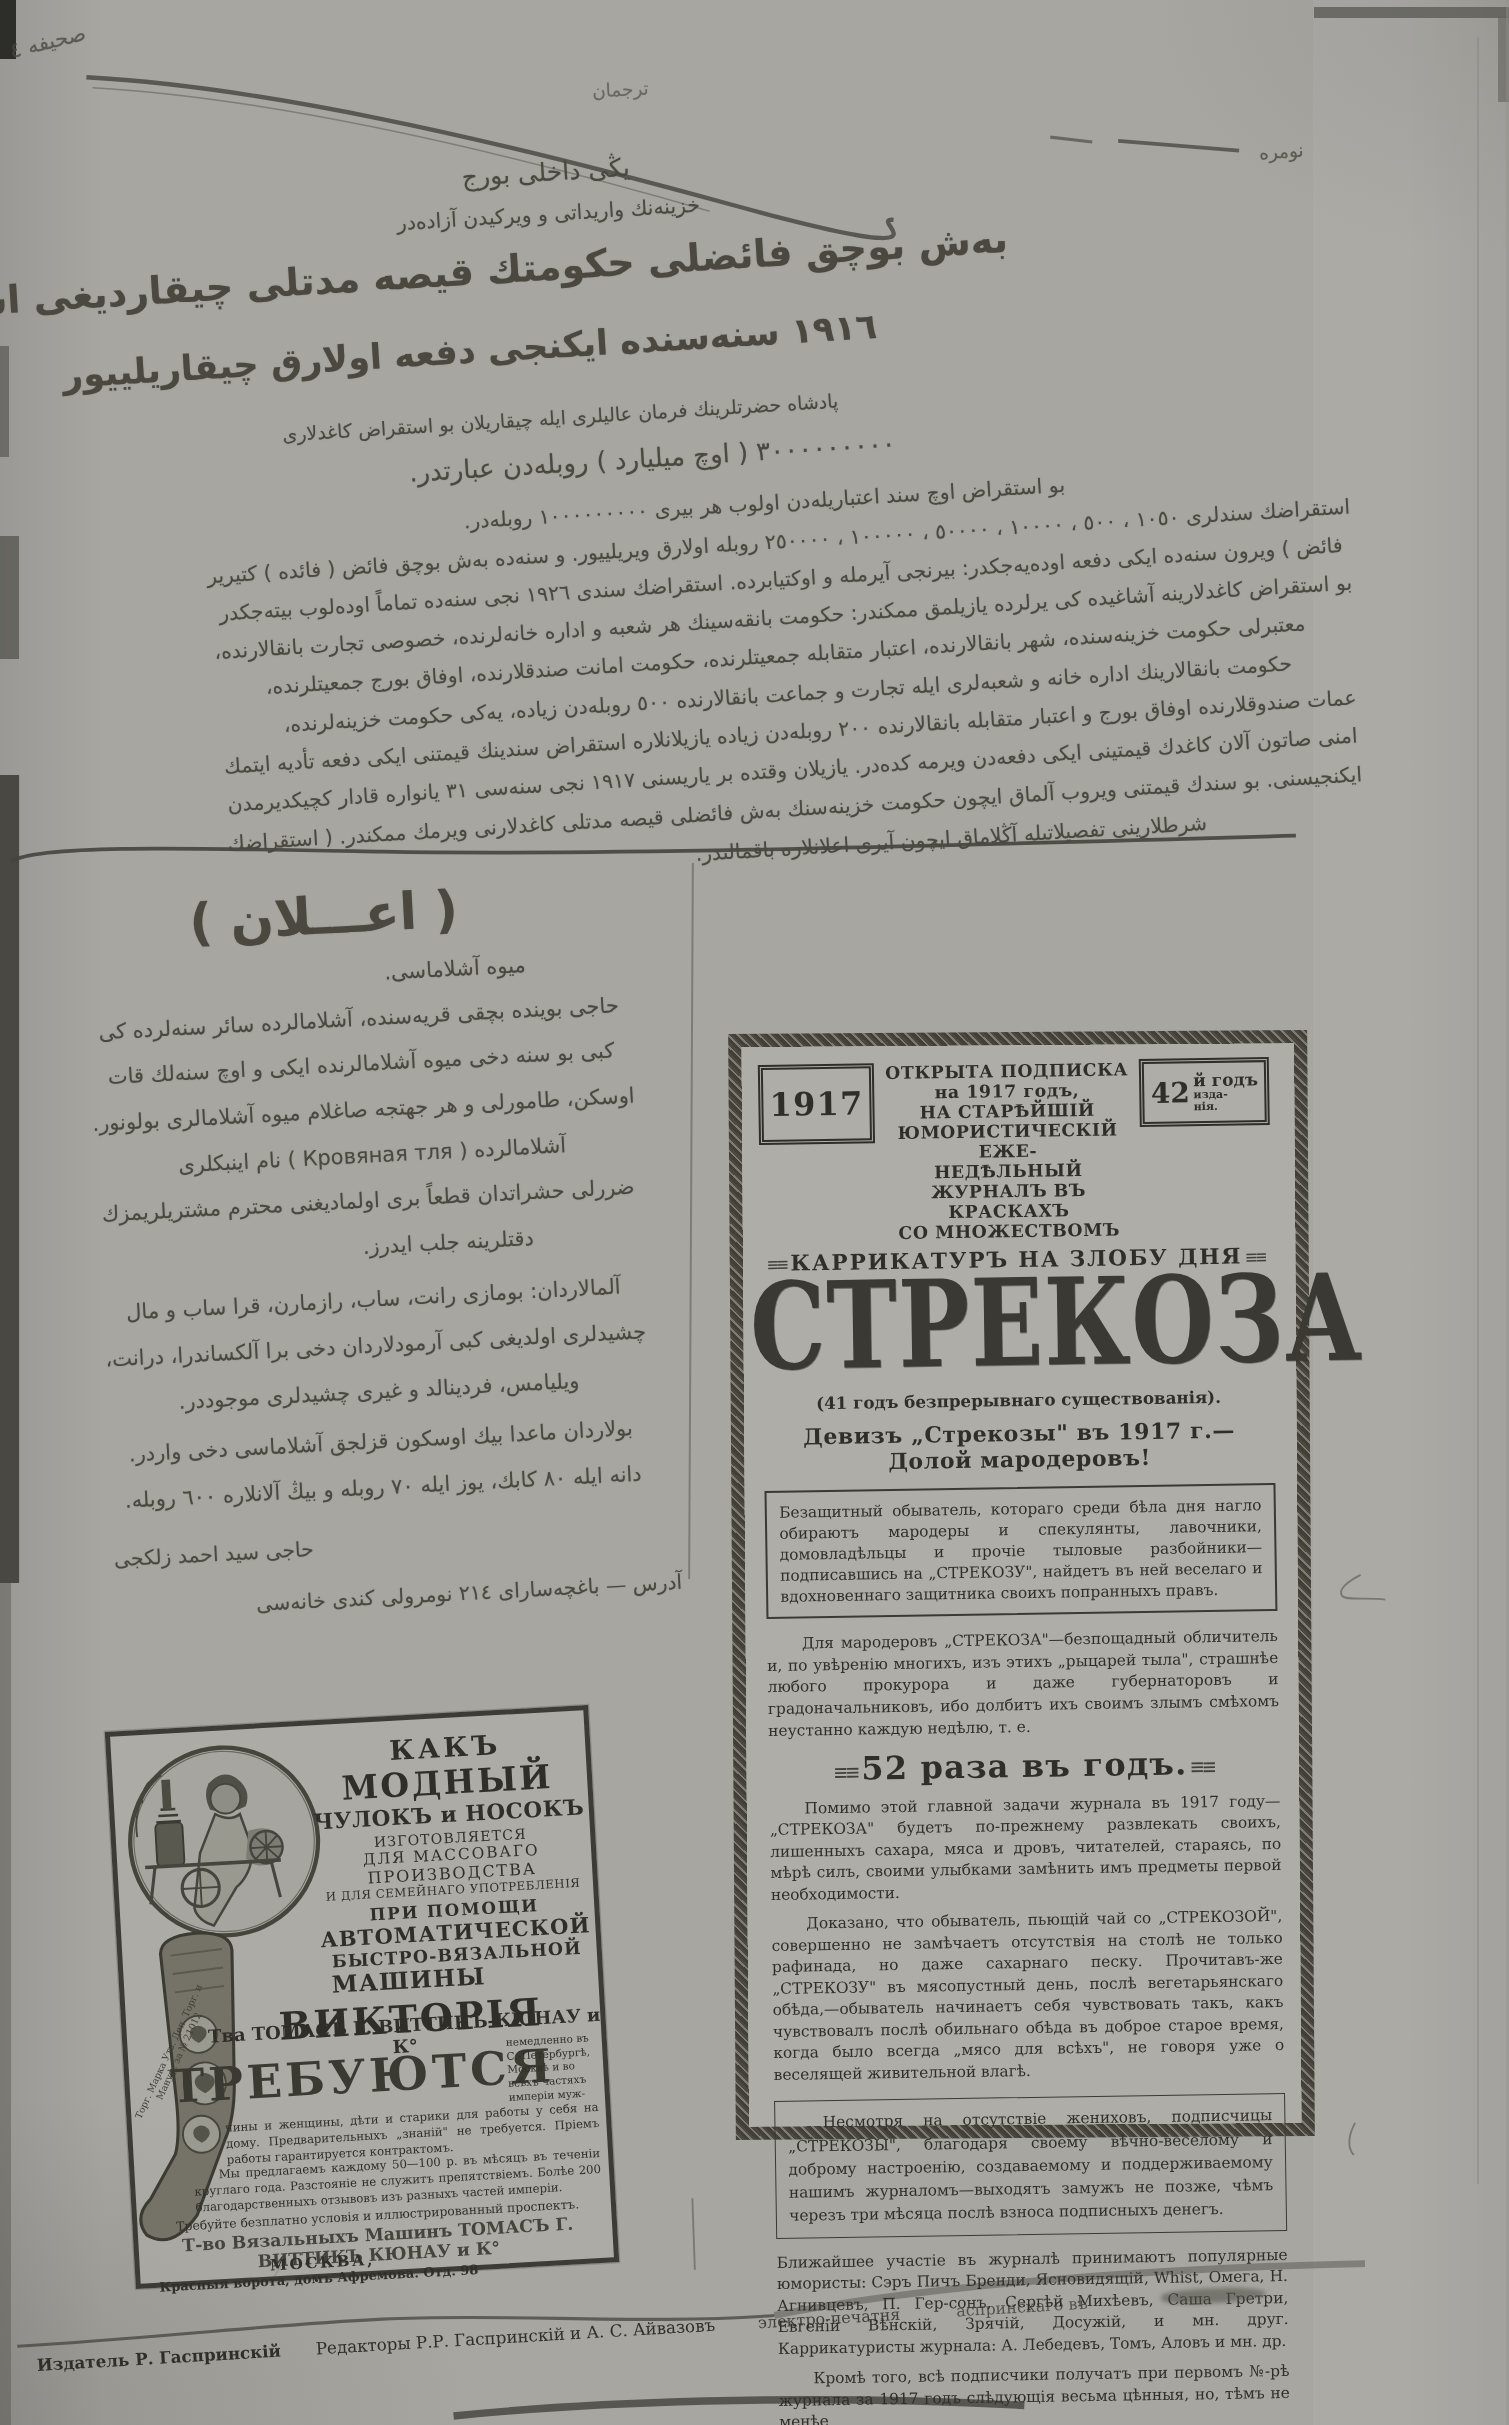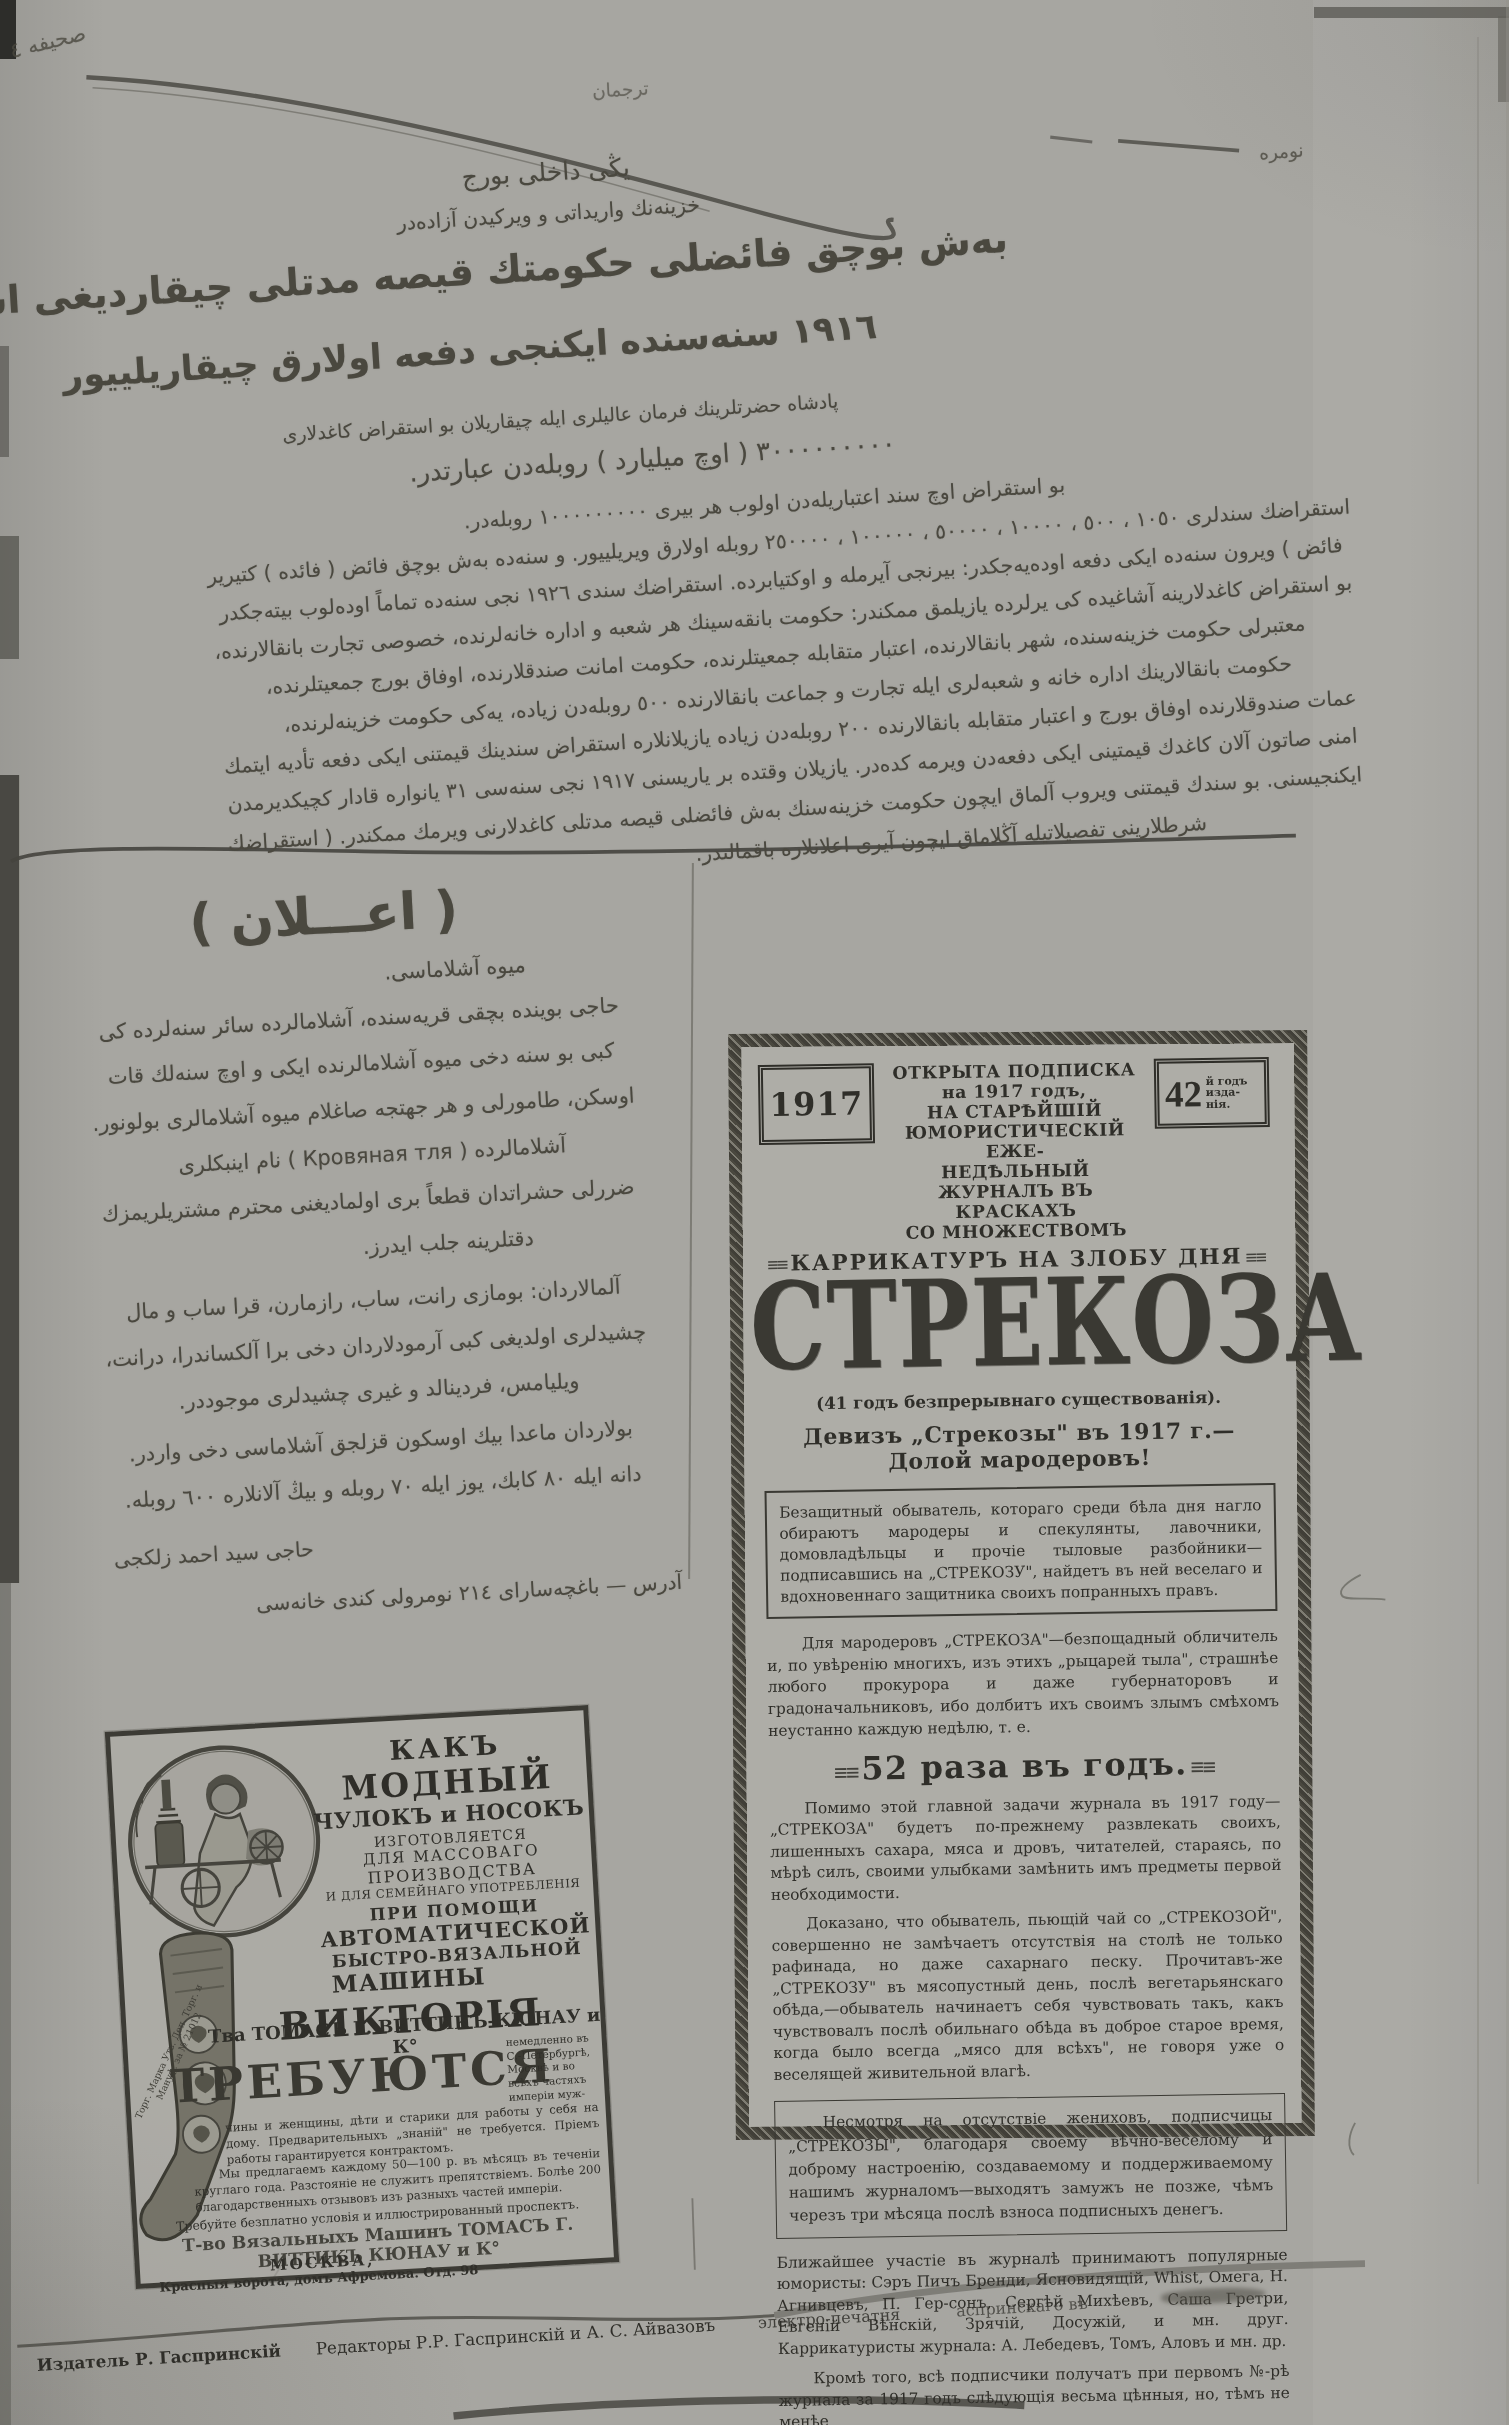--- a/index.html
+++ b/index.html
@@ -117,23 +117,23 @@
         <div class="dblbox ctr" style="padding:16px 6.2px;min-width:59px;align-self:flex-start;">
           <span class="cy b" style="font-size:32px;letter-spacing:1.2px;">1917</span>
         </div>
         <div class="ctr" style="flex:1;">
           <div class="cy b" style="font-size:17.3px;letter-spacing:0.6px;">ОТКРЫТА ПОДПИСКА на 1917 годъ,</div>
           <div class="cy b" style="font-size:17.3px;letter-spacing:0.6px;">НА СТАРѢЙШІЙ ЮМОРИСТИЧЕСКІЙ ЕЖЕ-</div>
           <div class="cy b" style="font-size:17.3px;letter-spacing:0.6px;">НЕДѢЛЬНЫЙ ЖУРНАЛЪ ВЪ КРАСКАХЪ</div>
           <div class="cy b" style="font-size:17.3px;letter-spacing:0.6px;">СО МНОЖЕСТВОМЪ</div>
         </div>
         <div class="dblbox" style="padding:8.6px 6.2px;min-width:93px;align-self:flex-start;display:flex;align-items:center;gap:3.7px;">
-          <span class="cy b" style="font-size:37px;font-family:Liberation Serif, serif;">42</span>
+          <span class="cy b" style="font-size:28px;">42</span>
           <span style="display:inline-block;line-height:1.05;">
-            <span class="cy b" style="font-size:11px;display:block;">й годъ</span>
+            <span class="cy b" style="font-size:17px;display:block;">й годъ</span>
             <span class="cy b" style="font-size:11px;display:block;">изда-</span>
             <span class="cy b" style="font-size:11px;display:block;">нія.</span>
           </span>
         </div>
       </div>
 
       <div class="ctr" style="margin-top:6.2px;">
         <span class="rule-eq" style="font-size:18.5px;">≡≡</span>
         <span class="cy b" style="font-size:21.6px;letter-spacing:1.9px;">КАРРИКАТУРЪ НА ЗЛОБУ ДНЯ</span>
         <span class="rule-eq" style="font-size:18.5px;">≡≡</span>

